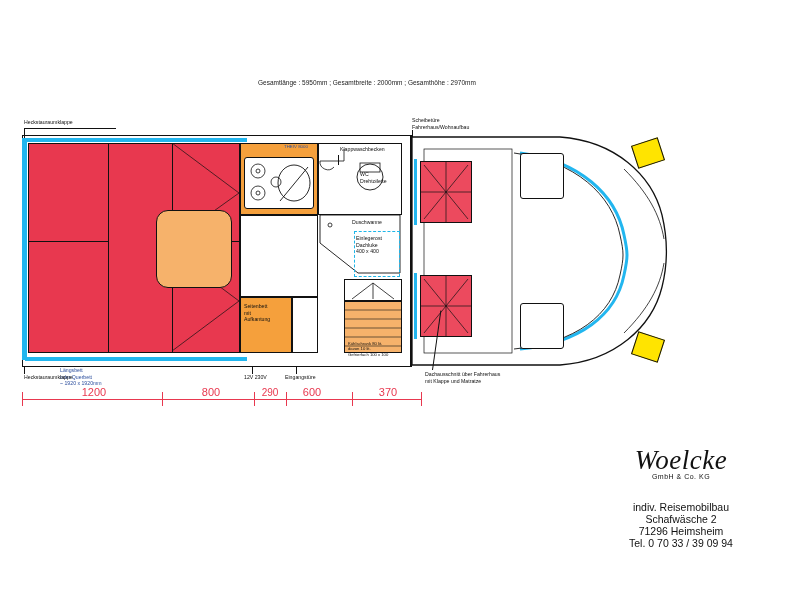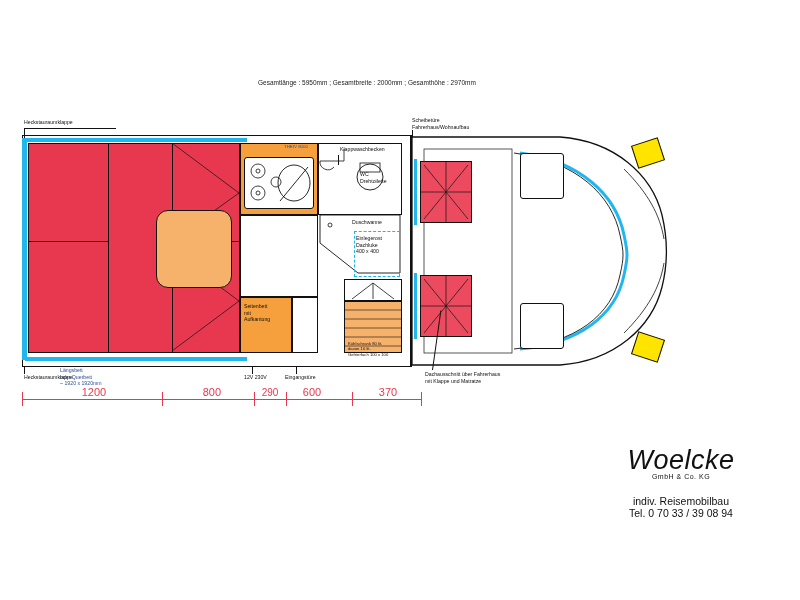--- a/index.html
+++ b/index.html
@@ -37,23 +37,23 @@
 
   
   .dimrow{position:absolute;left:22px;top:392px;width:400px;height:14px;}
   .dimline{position:absolute;height:0;border-top:1px solid #e8384f;}
   .tick{position:absolute;width:1px;background:#e8384f;}
   .dimtxt{position:absolute;font-size:11px;color:#e8384f;text-align:center;}
   .dimtxt.small{font-size:10px;}
 
   
   .logo{position:absolute;right:24px;top:445px;width:190px;text-align:center;color:#111;}
-  .logo .brand{font-family:Liberation Sans, sans-serif;font-style:italic;font-size:27px;letter-spacing:.5px;}
+  .logo .brand{font-family:Liberation Serif, serif;font-style:italic;font-size:27px;letter-spacing:.5px;}
   .logo .sub1{font-size:7px;letter-spacing:.5px;margin-top:-3px;}
-  .logo .l2{font-size:10.5px;margin-top:15px;}
+  .logo .l2{font-size:10.5px;margin-top:21px;}
   .logo .l3{font-size:10.5px;}
   .logo .l4{font-size:10.5px;}
   .logo .l5{font-size:10.5px;}
 </style>
 </head>
 <body>
 
 <div class="page">
 
   <div class="dims">Gesamtlänge : 5950mm ; Gesamtbreite : 2000mm ; Gesamthöhe : 2970mm</div>
@@ -214,27 +214,29 @@
   <div class="dimrow">
     <div class="dimline" style="left:0;top:7px;width:400px;"></div>
     <div class="tick" style="left:0;top:0;height:14px;"></div>
     <div class="tick" style="left:140px;top:0;height:14px;"></div>
     <div class="tick" style="left:232px;top:0;height:14px;"></div>
     <div class="tick" style="left:264px;top:0;height:14px;"></div>
     <div class="tick" style="left:330px;top:0;height:14px;"></div>
     <div class="tick" style="left:399px;top:0;height:14px;"></div>
 
     <div class="dimtxt" style="left:42px;top:-6px;width:60px;">1200</div>
-    <div class="dimtxt" style="left:139px;top:-6px;width:60px;text-align:right;">800</div>
+    <div class="dimtxt" style="left:159px;top:-6px;width:60px;">800</div>
     <div class="dimtxt small" style="left:218px;top:-5px;width:60px;">290</div>
     <div class="dimtxt" style="left:260px;top:-6px;width:60px;">600</div>
     <div class="dimtxt" style="left:336px;top:-6px;width:60px;">370</div>
   </div>
 
 
   <div class="logo">
     <div class="brand">Woelcke</div>
     <div class="sub1">GmbH &amp; Co. KG</div>
     <div class="l2">indiv. Reisemobilbau</div>
-    <div class="l5">Tel. 0 70 33 / 39 08 94</div>
+    <div class="l3">Schafwäsche 2</div>
+    <div class="l4">71296 Heimsheim</div>
+    <div class="l5">Tel. 0 70 33 / 39 09 94</div>
   </div>
 
 </div>
 
 </body></html>

